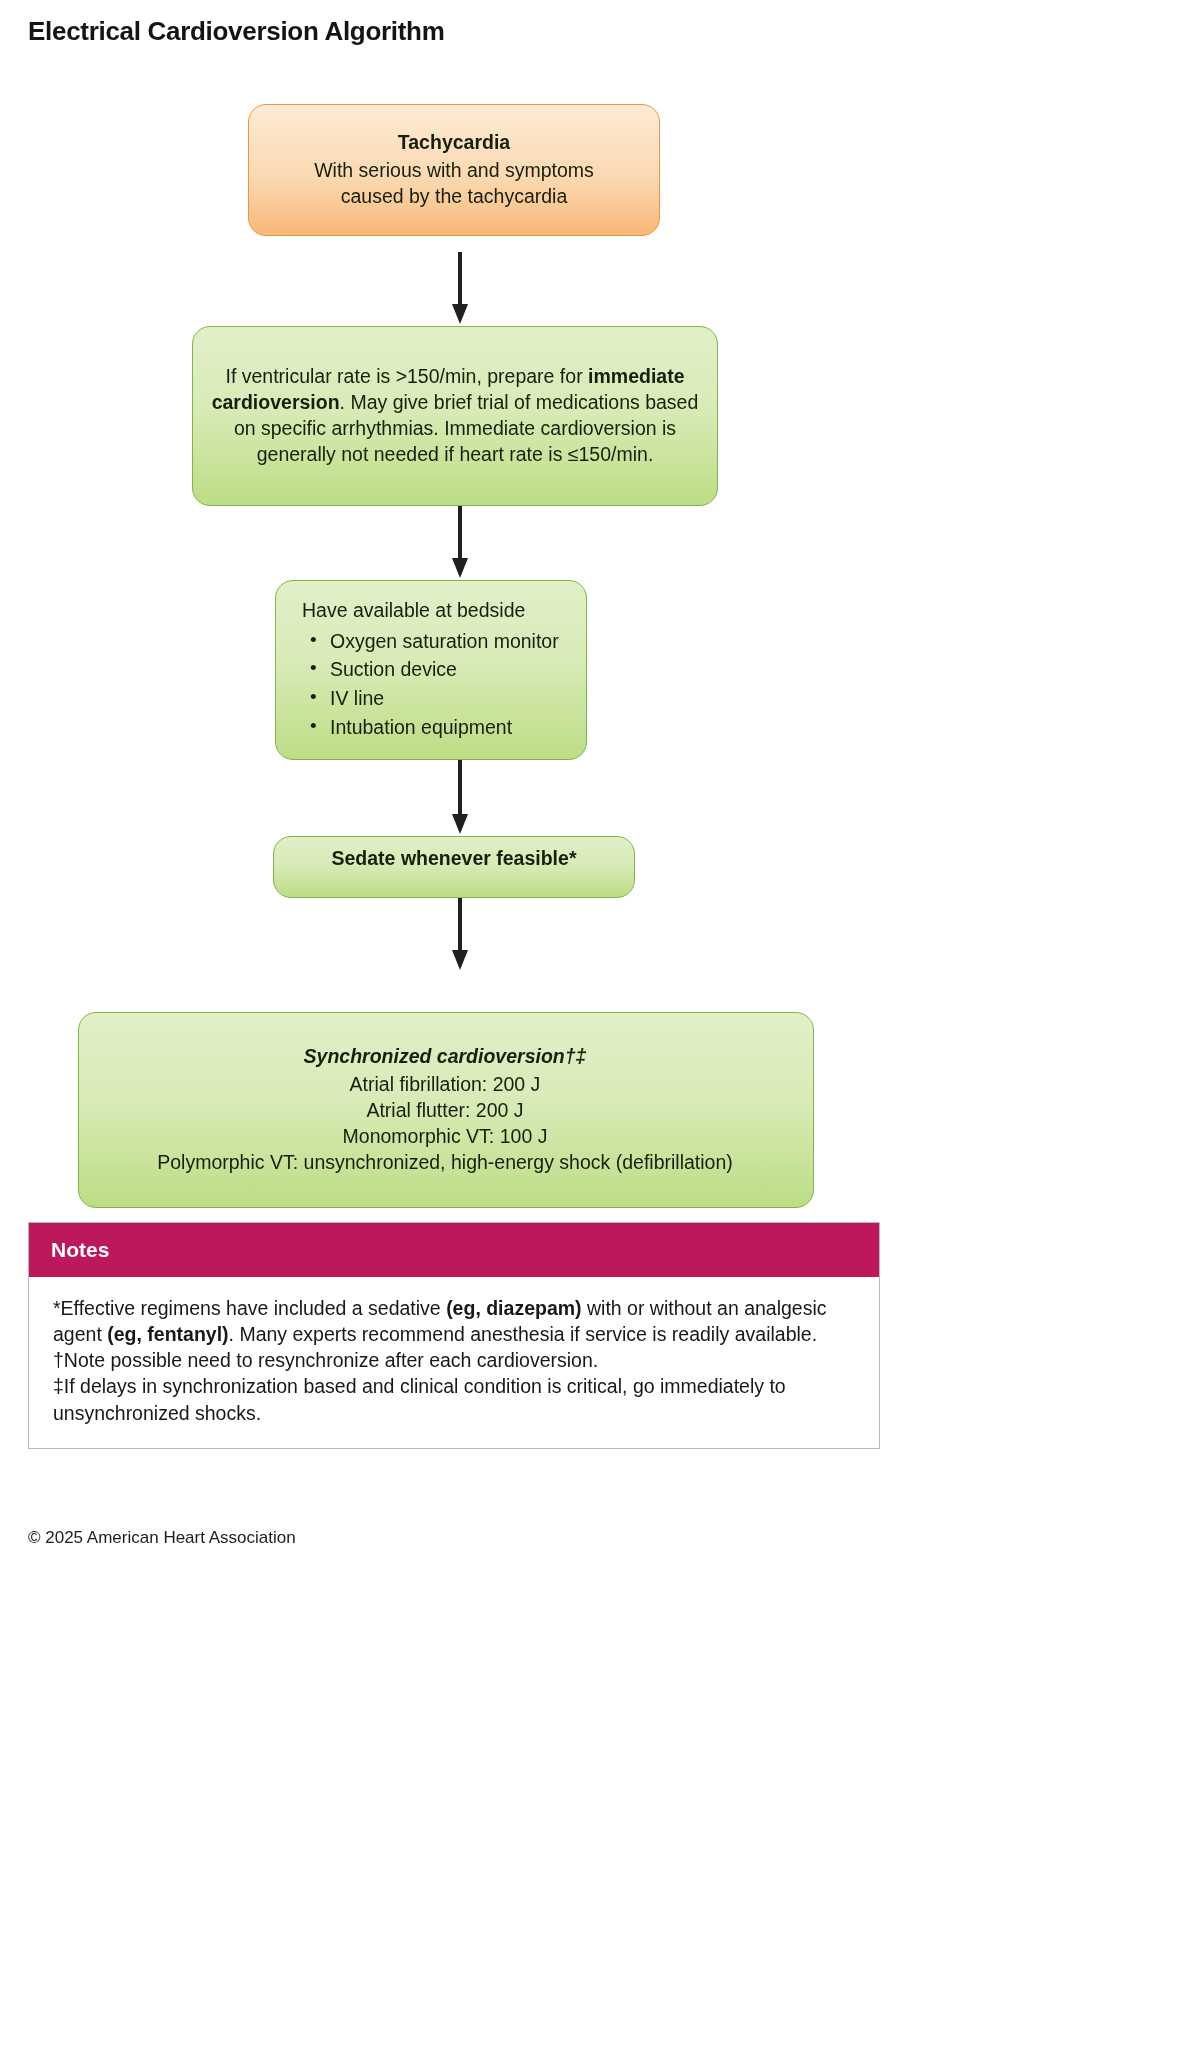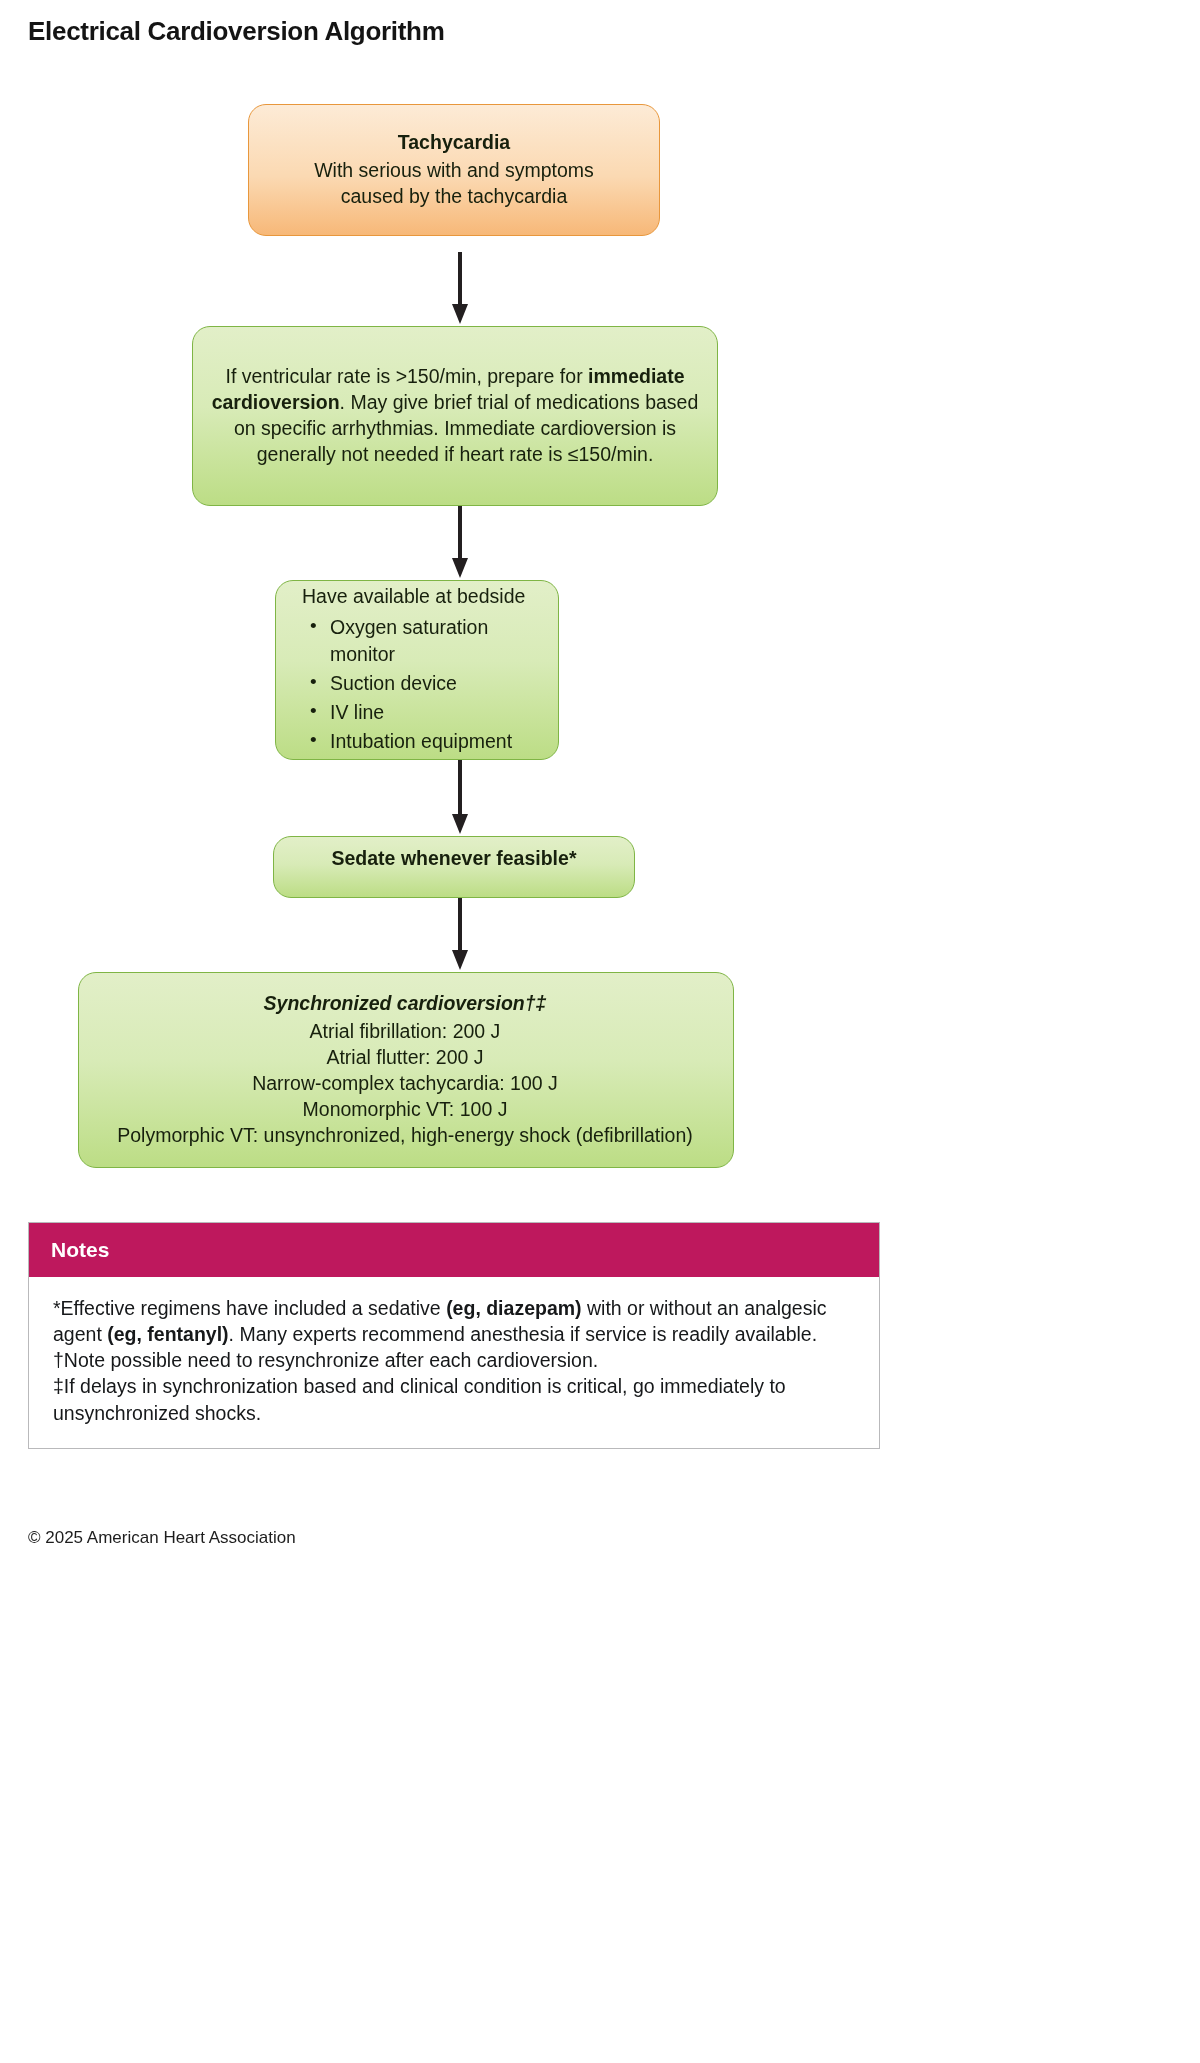--- a/index.html
+++ b/index.html
@@ -63,24 +63,24 @@
     font-weight: bold;
     font-style: italic;
     margin-bottom: 2px;
   }
   .node-line { display: block; }
   .bold { font-weight: bold; }
 
   
   #node-tachycardia { left: 248px; top: 104px; width: 412px; height: 132px; }
   #node-rate        { left: 192px; top: 326px; width: 526px; height: 180px; }
-  #node-bedside     { left: 275px; top: 580px; width: 284px; height: 180px;
+  #node-bedside     { left: 275px; top: 580px; width: 312px; height: 180px;
                       text-align: left; padding-left: 26px; justify-content: center; }
   #node-sedate      { left: 273px; top: 836px; width: 362px; height: 62px; }
-  #node-sync        { left: 78px;  top: 972px; width: 656px; height: 196px; padding-left: 12px; }
+  #node-sync        { left: 78px;  top: 1012px; width: 736px; height: 196px; padding-left: 12px; }
 
   .bullet-list {
     list-style: none;
     margin: 4px 0 0 0;
     padding: 0;
   }
   .bullet-list li {
     position: relative;
     padding-left: 28px;
     margin-bottom: 1px;
@@ -193,21 +193,20 @@
     <svg width="16" height="74" viewBox="0 0 16 74">
       <line x1="8" y1="0" x2="8" y2="56" stroke="#231f20" stroke-width="4"></line>
       <polygon points="8,72 0,52 16,52" fill="#231f20"></polygon>
     </svg>
   </div>
 
   <div class="node node-green" id="node-sync">
     <span class="node-title-italic node-line">Synchronized cardioversion†‡</span>
     <span class="node-line">Atrial fibrillation: 200 J</span>
     <span class="node-line">Atrial flutter: 200 J</span>
-    <span class="node-line">Narrow-complex tachycardia: 100 J</span>
     <span class="node-line">Monomorphic VT: 100 J</span>
     <span class="node-line">Polymorphic VT: unsynchronized, high-energy shock (defibrillation)</span>
   </div>
 
   <div class="notes-panel">
     <div class="notes-header">Notes</div>
     <div class="notes-body">
       <p><span>*Effective regimens have included a sedative </span><span class="bold">(eg, diazepam)</span><span> with or without an analgesic agent </span><span class="bold">(eg, fentanyl)</span><span>. Many experts recommend anesthesia if service is readily available.</span></p>
       <p>†Note possible need to resynchronize after each cardioversion.</p>
       <p>‡If delays in synchronization based and clinical condition is critical, go immediately to unsynchronized shocks.</p>

